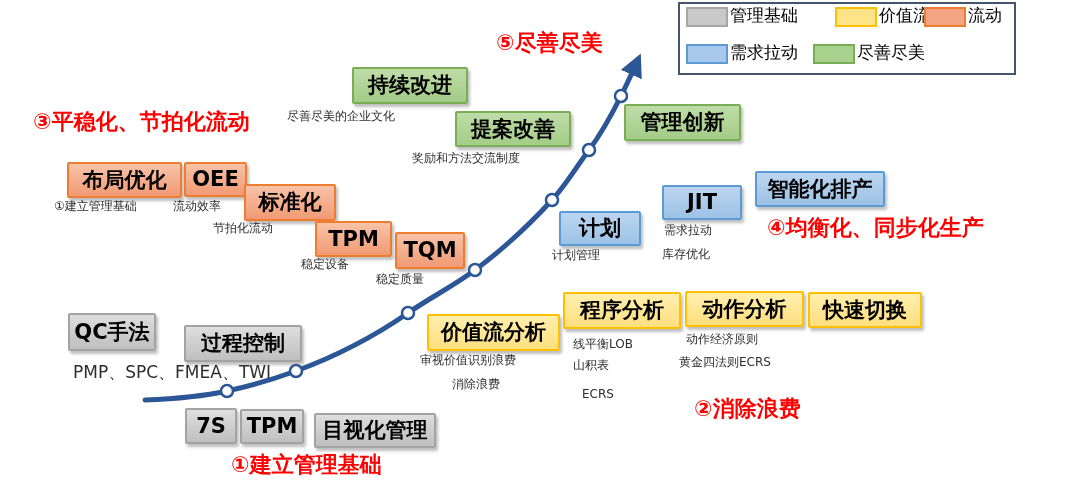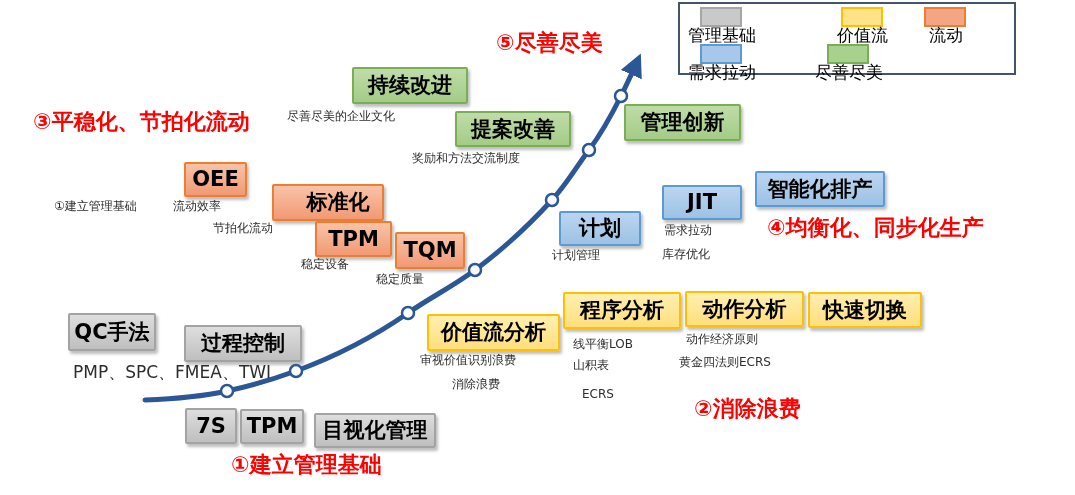--- a/index.html
+++ b/index.html
@@ -22,21 +22,21 @@
     position:absolute;font-size:12px;color:#2d2d2d;z-index:2;white-space:nowrap;line-height:1.2;
   }
   .stage{
     position:absolute;font-size:22px;font-weight:bold;color:#ff0000;z-index:3;
     white-space:nowrap;line-height:1;
   }
   .legend{
     position:absolute;left:678px;top:2px;width:334px;height:69px;border:2px solid #44546a;
     background:#fff;z-index:4;
   }
-  .legend-item{position:absolute;display:flex;align-items:center;flex-direction:column;}
+  .legend-item{position:absolute;display:flex;}
   .legend-swatch{width:42px;height:20px;border:2px solid;box-sizing:border-box;flex:0 0 auto;}
   .legend-label{font-size:17px;color:#000;margin-left:2px;white-space:nowrap;line-height:1;}
 </style>
 </head>
 <body>
 
 <div id="canvas">
 
   <svg id="curve-layer" width="1075" height="495" viewBox="0 0 1075 495">
     <defs>
@@ -69,22 +69,23 @@
   <div class="stage" style="left:767px;top:217px;">④均衡化、同步化生产</div>
   <div class="stage" style="left:496px;top:32px;">⑤尽善尽美</div>
 
   <div class="box cat-gray" style="left:68px;top:313px;width:84px;height:34px;">QC手法</div>
   <div class="box cat-gray" style="left:184px;top:325px;width:114px;height:33px;">过程控制</div>
   <div class="box cat-gray" style="left:185px;top:408px;width:48px;height:32px;">7S</div>
   <div class="box cat-gray" style="left:240px;top:409px;width:60px;height:31px;">TPM</div>
   <div class="box cat-gray" style="left:314px;top:413px;width:118px;height:31px;">目视化管理</div>
   <div class="note" style="left:73px;top:362px;font-size:17px;">PMP、SPC、FMEA、TWI</div>
 
+  <div class="box cat-orange" style="left:67px;top:162px;width:111px;height:32px;">布局优化</div>
   <div class="box cat-orange" style="left:184px;top:162px;width:59px;height:31px;">OEE</div>
-  <div class="box cat-orange" style="left:272px;top:184px;width:88px;height:33px;padding-left:20px;">标准化</div>
+  <div class="box cat-orange" style="left:244px;top:184px;width:88px;height:33px;">标准化</div>
   <div class="box cat-orange" style="left:315px;top:221px;width:73px;height:32px;">TPM</div>
   <div class="box cat-orange" style="left:395px;top:232px;width:66px;height:33px;">TQM</div>
   <div class="note" style="left:54px;top:199px;">①建立管理基础</div>
   <div class="note" style="left:173px;top:199px;">流动效率</div>
   <div class="note" style="left:213px;top:221px;">节拍化流动</div>
   <div class="note" style="left:301px;top:257px;">稳定设备</div>
   <div class="note" style="left:376px;top:272px;">稳定质量</div>
 
   <div class="box cat-yellow" style="left:427px;top:314px;width:129px;height:33px;">价值流分析</div>
   <div class="box cat-yellow" style="left:563px;top:292px;width:114px;height:33px;">程序分析</div>

